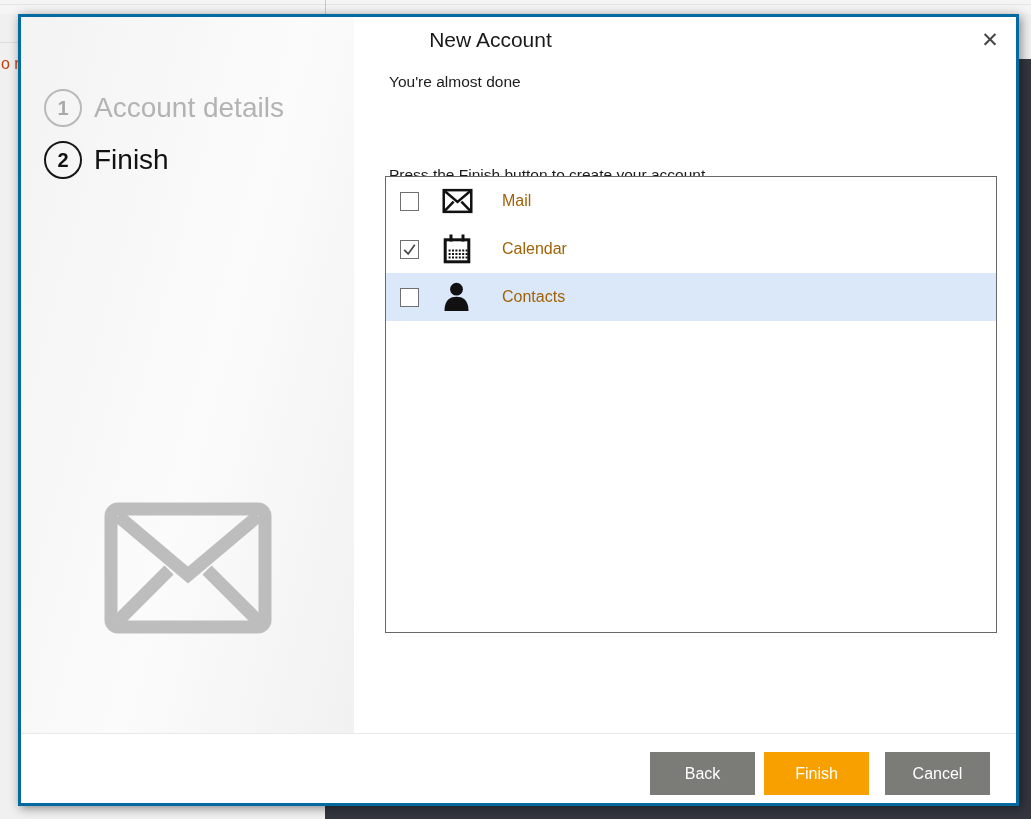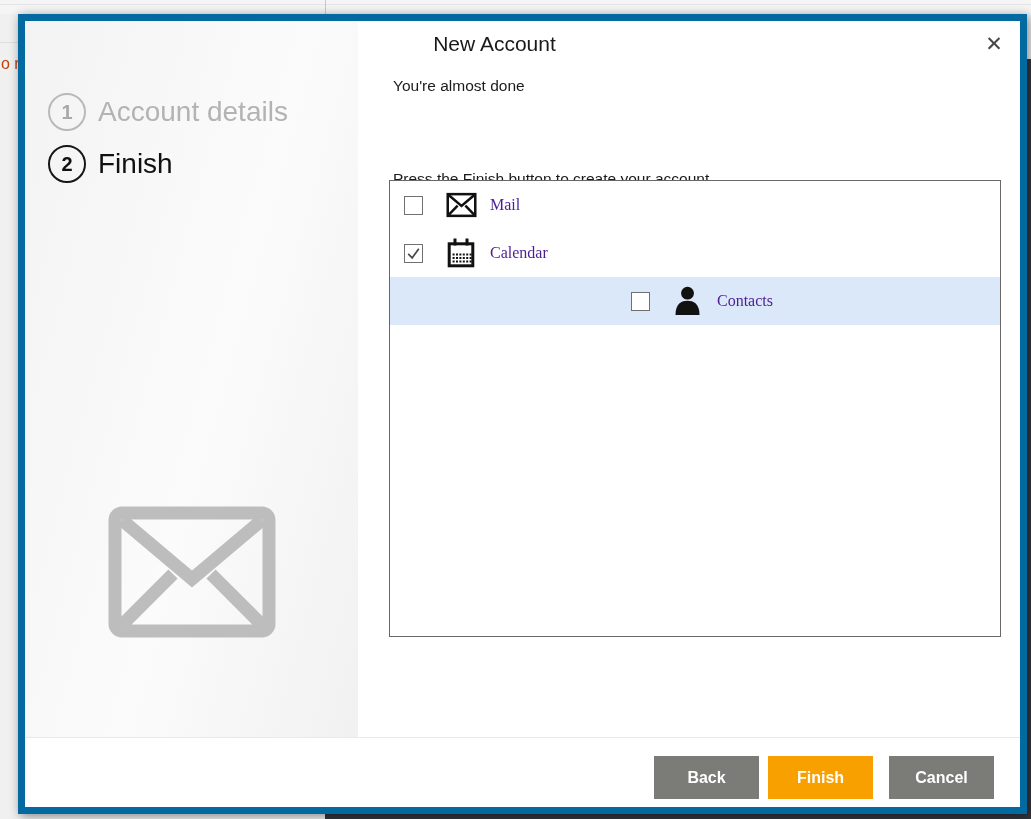--- a/index.html
+++ b/index.html
@@ -12,21 +12,21 @@
   
   .top-band{position:absolute;left:0;top:0;width:1031px;height:14px;background:#f5f5f5;}
   .top-band-line{position:absolute;left:0;top:4px;width:1031px;height:1px;background:#e4e4e4;}
   .top-band-divider{position:absolute;left:325px;top:0;width:1px;height:14px;background:#c9c9c9;}
   .left-strip-line{position:absolute;left:0;top:42px;width:18px;height:1px;background:#dedede;}
   .bg-text{position:absolute;left:1px;top:55px;font-size:16px;color:#c2410c;white-space:nowrap;}
   .dark-panel{position:absolute;left:325px;top:59px;width:706px;height:760px;background:var(--dark-background,#33363E);}
   
   .dialog{
     position:absolute;left:18px;top:14px;width:995px;height:786px;
-    background:#fff;border:7px solid #0369a1;
+    background:#fff;border:3px solid #0369a1;
     box-shadow:2px 2px 10px rgba(0,0,0,.45);
   }
   .dialog-title{
     position:absolute;left:-28px;top:11px;width:100%;text-align:center;
     font-size:21px;color:#191919;
   }
   .close-button{
     position:absolute;left:952px;top:6px;width:34px;height:34px;
     display:flex;align-items:center;justify-content:center;
     font-size:21px;font-weight:bold;color:#47474a;cursor:pointer;user-select:none;
@@ -49,38 +49,38 @@
   .step.active .step-label{color:#111;}
   .watermark{position:absolute;left:83px;top:485px;}
   
   .heading{position:absolute;left:368px;top:56px;font-size:15.5px;}
   .instruction{position:absolute;left:368px;top:121px;font-size:15.5px;margin-top:28px;}
   .service-list{
     position:absolute;left:364px;top:159px;width:610px;height:455px;
     border:1px solid #686868;background:#fff;overflow:hidden;
   }
   .service-row{height:48px;display:flex;align-items:center;}
-  .service-row.selected{background:var(--selected-row,#DBE8F9);justify-content:center;}
+  .service-row.selected{background:var(--selected-row,#DBE8F9);}
   .checkbox{
     margin-left:14px;width:17px;height:17px;background:#fff;border:1px solid #707070;
     display:flex;align-items:center;justify-content:center;flex:0 0 auto;cursor:pointer;
   }
   .checkbox svg{visibility:hidden;}
   .checkbox.checked svg{visibility:visible;}
   .svc-icon{margin-left:22px;width:32px;display:flex;justify-content:center;align-items:center;flex:0 0 auto;}
-  .svc-label{margin-left:13px;font-size:16px;color:#4c1d95;font-family:Liberation Serif, serif;}
+  .svc-label{margin-left:29px;font-size:16px;color:#a16207;}
   
   .footer{
     position:absolute;left:0;top:716px;width:995px;height:70px;background:#fff;
     border-top:1px solid #e9e9e9;box-sizing:border-box;
   }
   .btn{
     position:absolute;top:18px;width:105px;height:43px;border:none;
     color:#fff;font-size:16px;font-family:inherit;cursor:pointer;
-    display:flex;align-items:center;justify-content:center;font-weight:bold;
+    display:flex;align-items:center;justify-content:center;
   }
   .btn-back{left:629px;background:var(--secondary-button,#7B7B78);}
   .btn-finish{left:743px;background:var(--finish-button,#F7A000);}
   .btn-cancel{left:864px;background:var(--secondary-button,#7B7B78);text-align:center;}
 </style>
 </head>
 <body>
 
 <div class="top-band">
   <div class="top-band-line"></div>

